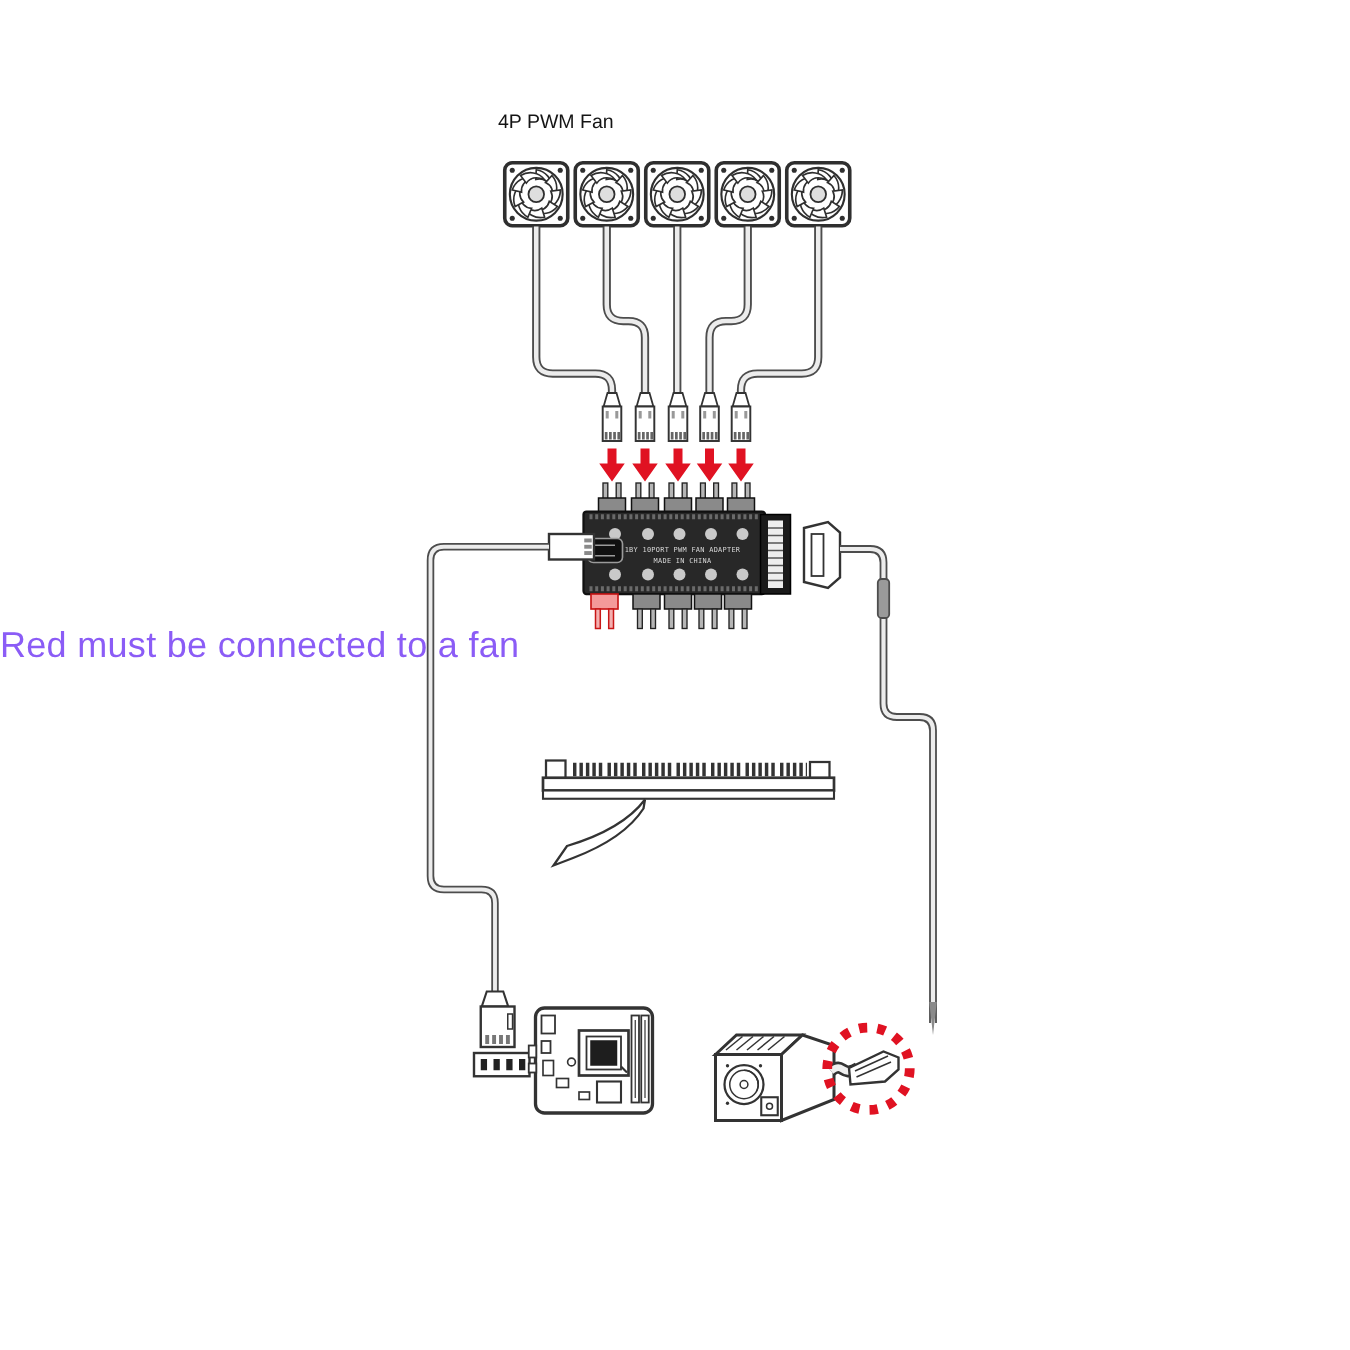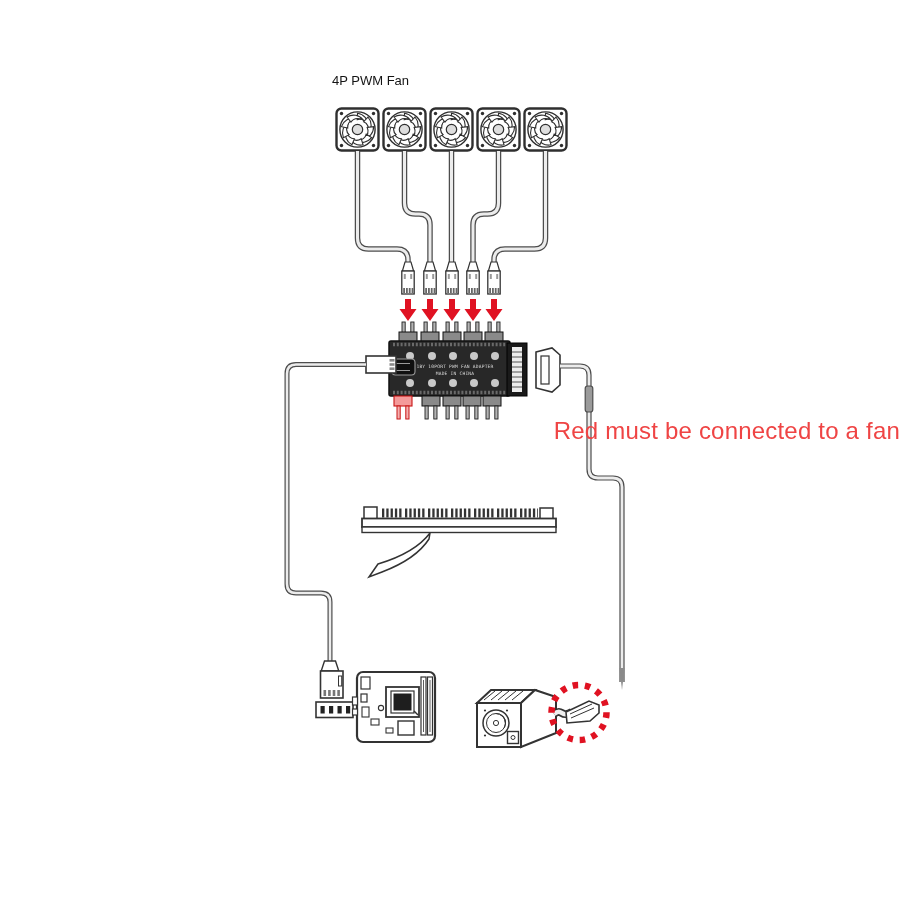--- a/index.html
+++ b/index.html
@@ -1,21 +1,21 @@
 <!DOCTYPE html>
 <html style="--accent: #e01222; --wire: #4d4d4d; --wirefill: #ececec; --ink: #2f2f2f; --pcb: #282828;"><head>
 <meta charset="utf-8">
 <style>
   html,body{margin:0;padding:0;background:#fff;}
   #canvas{position:relative;width:900px;height:900px;background:#ffffff;overflow:hidden;
           font-family:"Liberation Sans", sans-serif;}
   #art{position:absolute;left:0;top:0;}
   .caption{position:absolute;left:332px;top:72px;font-size:13px;line-height:17px;color:#141414;}
-  .note{position:absolute;left:0;top:417px;width:900px;text-align:right;font-size:24px;
-        color:#ef4444;letter-spacing:0.2px;}
+  .note{position:absolute;left:0;top:417px;width:900px;text-align:left;font-size:24px;
+        color:#8b5cf6;letter-spacing:0.2px;}
   .pcb-print{fill:#d8d8d8;font-family:"DejaVu Sans Mono",monospace;letter-spacing:.2px;}
 </style>
 </head>
 <body>
 
 <div id="canvas">
 
   <svg id="art" width="900" height="900" viewBox="0 0 900 900">
     <defs>
 

